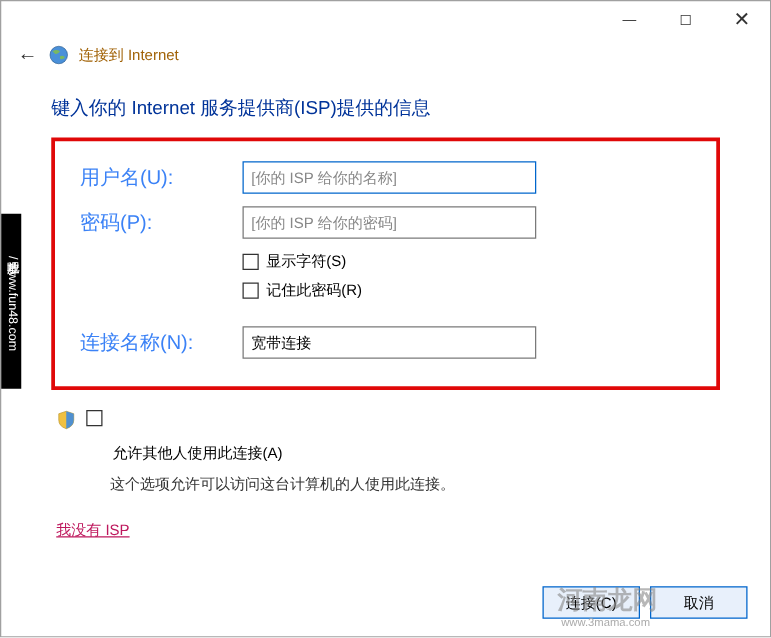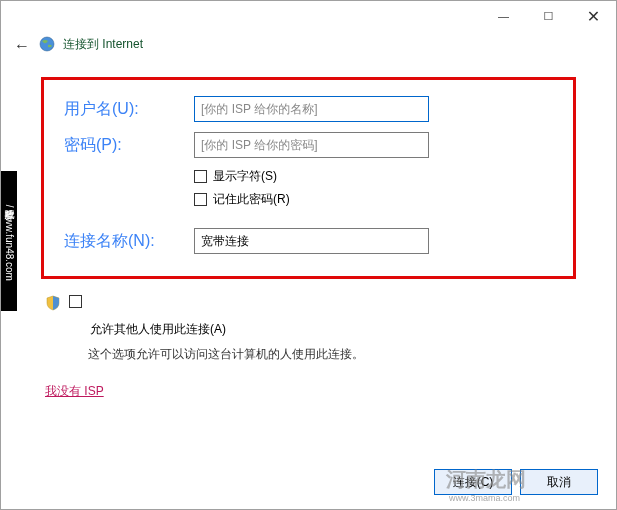--- a/index.html
+++ b/index.html
@@ -4,21 +4,21 @@
   <style>
     * { box-sizing: border-box; margin: 0; padding: 0; }
     body { font-family: "Microsoft YaHei", "Segoe UI", sans-serif; font-size: 12px; background: #fff; width: 617px; height: 510px; position: relative; }
     .window { width: 617px; height: 510px; border: 1px solid #a0a0a0; background: #fff; position: relative; }
     .titlebar { height: 30px; display: flex; justify-content: flex-end; align-items: center; }
     .win-btn { width: 45px; height: 30px; display: flex; align-items: center; justify-content: center; color: #333; font-size: 11px; cursor: pointer; }
     .win-btn.close { font-size: 16px; }
     .header-row { display: flex; align-items: center; padding: 4px 12px; gap: 8px; }
     .back-arrow { width: 18px; height: 18px; display: flex; align-items: center; justify-content: center; font-size: 16px; color: #333; cursor: pointer; }
     .globe-icon { width: 16px; height: 16px; }
-    .header-title { font-size: 12px; color: #14532d; }
+    .header-title { font-size: 12px; color: #a16207; }
     .content { padding: 20px 40px 10px 40px; }
     .heading { color: #003399; font-size: 15px; margin-bottom: 14px; }
     .form-box { border: 3px solid #e00808; padding: 16px 20px 12px 20px; margin-bottom: 16px; }
     .form-row { display: flex; align-items: center; margin-bottom: 10px; }
     .form-label { width: 130px; font-size: 16px; color: #3b82f6; }
     .form-input { width: 235px; height: 26px; border: 1px solid #7a7a7a; padding: 3px 6px; font-size: 12px; font-family: inherit; }
     .form-input.focused { border: 1.5px solid #0066cc; }
     .form-input::placeholder { color: #888; }
     .checkbox-row { margin-left: 130px; display: flex; align-items: center; margin-bottom: 6px; gap: 6px; text-align: right; }
     .checkbox { width: 13px; height: 13px; border: 1px solid #333; background: #fff; cursor: pointer; }
@@ -48,20 +48,21 @@
     <div class="back-arrow">←</div>
     <svg class="globe-icon" viewBox="0 0 16 16">
       <circle cx="8" cy="8" r="7" fill="#4a90d9" stroke="#2a5a8a" stroke-width="0.5"></circle>
       <path d="M 3 5 Q 6 3 9 5 Q 7 8 5 7 Z" fill="#7ab860"></path>
       <path d="M 9 9 Q 12 8 13 10 Q 11 12 9 11 Z" fill="#7ab860"></path>
     </svg>
     <span class="header-title">连接到 Internet</span>
   </div>
 
   <div class="content">
+    <div class="heading">键入你的 Internet 服务提供商(ISP)提供的信息</div>
 
     <div class="form-box">
       <div class="form-row">
         <label class="form-label">用户名(U):</label>
         <input class="form-input focused" type="text" placeholder="[你的 ISP 给你的名称]" style="">
       </div>
       <div class="form-row">
         <label class="form-label">密码(P):</label>
         <input class="form-input" type="text" placeholder="[你的 ISP 给你的密码]" style="">
       </div>

